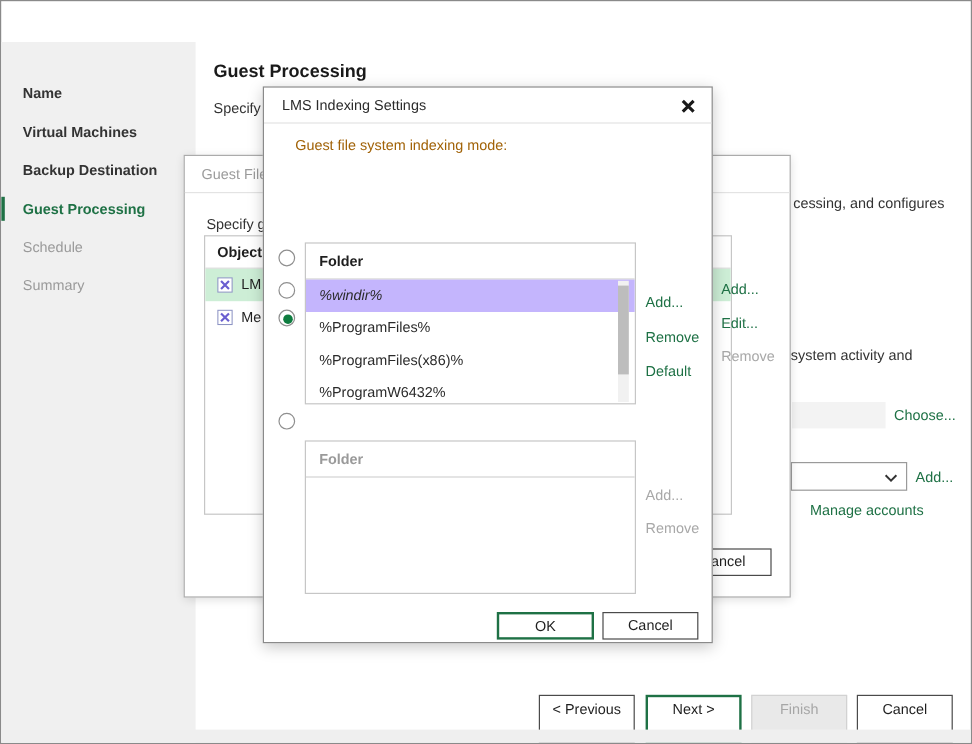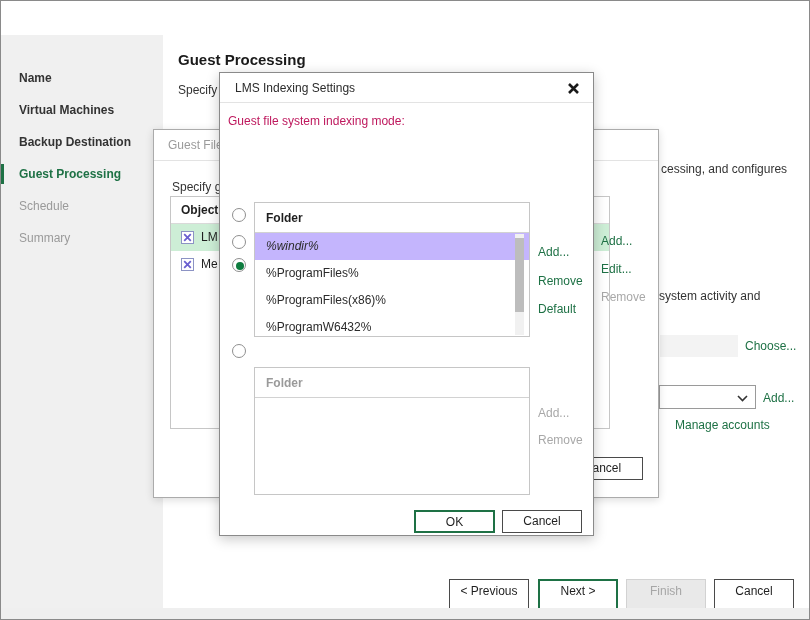--- a/index.html
+++ b/index.html
@@ -40,21 +40,21 @@
   .gf-row.sel { background:#cdeed6; }
   .gf-row svg { flex:0 0 auto; }
   .gf-links { position:absolute; left:447px; width:55px; }
   .gf-btn-cancel { left:408px; top:327px; width:81px; height:23px; line-height:21px; }
 
   
   .ix-dialog { position:absolute; left:218px; top:71px; width:375px; height:464px; background:#fff; border:1px solid #8a8a8a; box-shadow:0 3px 12px rgba(0,0,0,.22); }
   .ix-titlebar { position:absolute; left:0; top:0; width:100%; height:30px; border-bottom:1px solid #e3e3e3; }
   .ix-title { position:absolute; left:15px; top:8px; color:#2b2b2b; }
   .ix-close { position:absolute; right:12px; top:8px; width:15px; height:15px; cursor:pointer; }
-  .ix-mode { position:absolute; left:8px; top:41px; color:#be185d; }
+  .ix-mode { position:absolute; left:26px; top:41px; color:#a16207; }
   .radio-row { position:absolute; left:12px; display:flex; align-items:center; gap:9px; cursor:pointer; }
   .radio { width:14px; height:14px; border:1px solid #8f8f8f; border-radius:50%; background:#fff; position:relative; flex:0 0 auto; }
   .radio.on::after { content:""; position:absolute; left:3px; top:3px; width:8px; height:8px; border-radius:50%; background:#0e7c3f; }
   .folder-list { position:absolute; left:34px; width:276px; border:1px solid #c6c6c6; background:#fff; overflow:hidden; }
   .fl-head { height:30px; line-height:30px; padding-left:11px; font-weight:bold; border-bottom:1px solid #d2d2d2; color:#1f1f1f; }
   .fl-head.muted { color:#9a9a9a; }
   .fl-row { height:27px; line-height:27px; padding-left:11px; color:#2b2b2b; cursor:default; }
   .fl-row.sel { background:#c4b5fd;font-style:italic; }
   .fl-scroll { position:absolute; right:5px; top:31px; bottom:1px; width:9px; background:#f1f1f1; }
   .fl-thumb { position:absolute; left:0; top:4px; width:9px; height:74px; background:#bdbdbd; }

